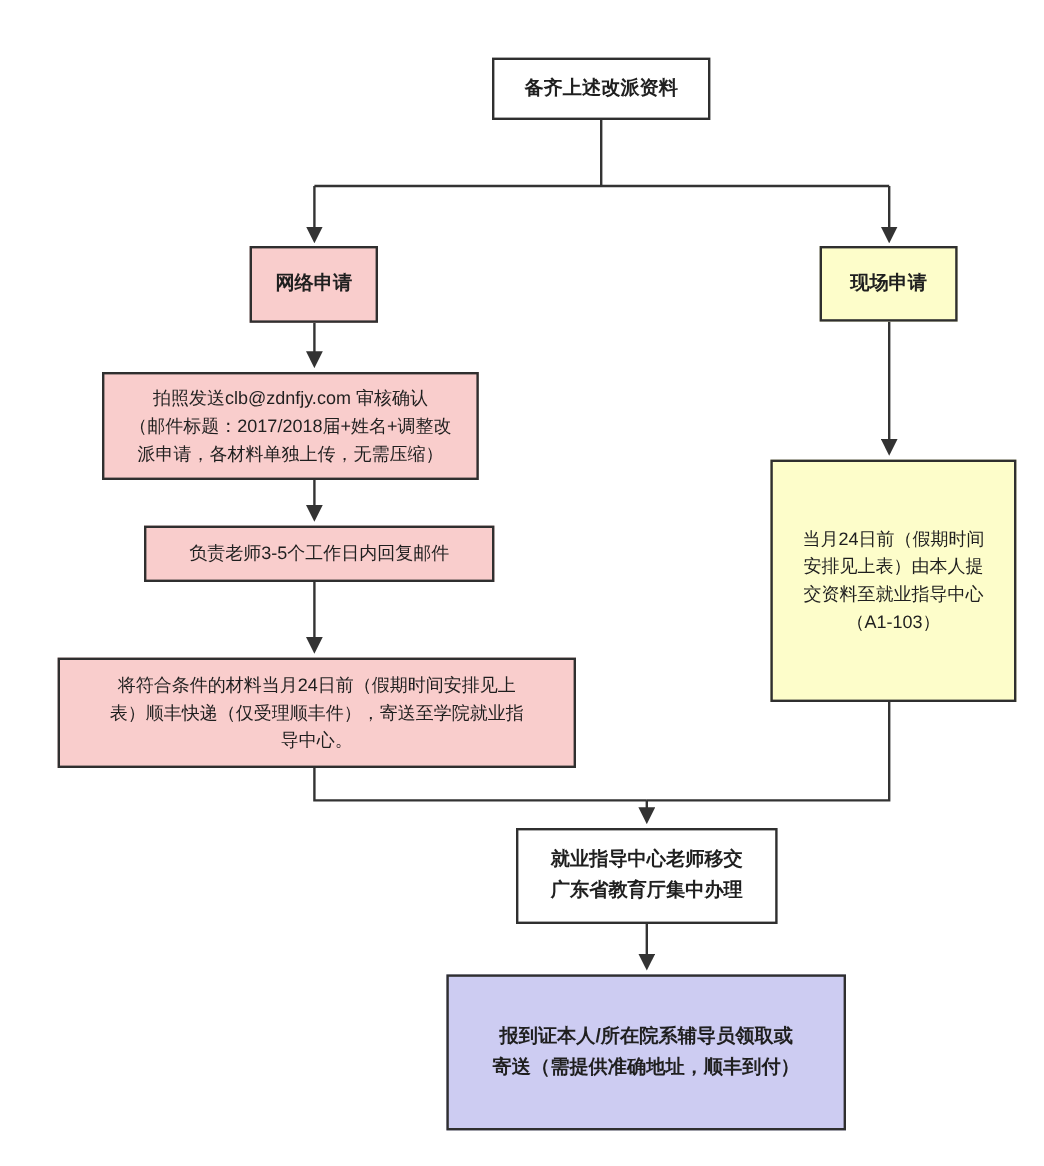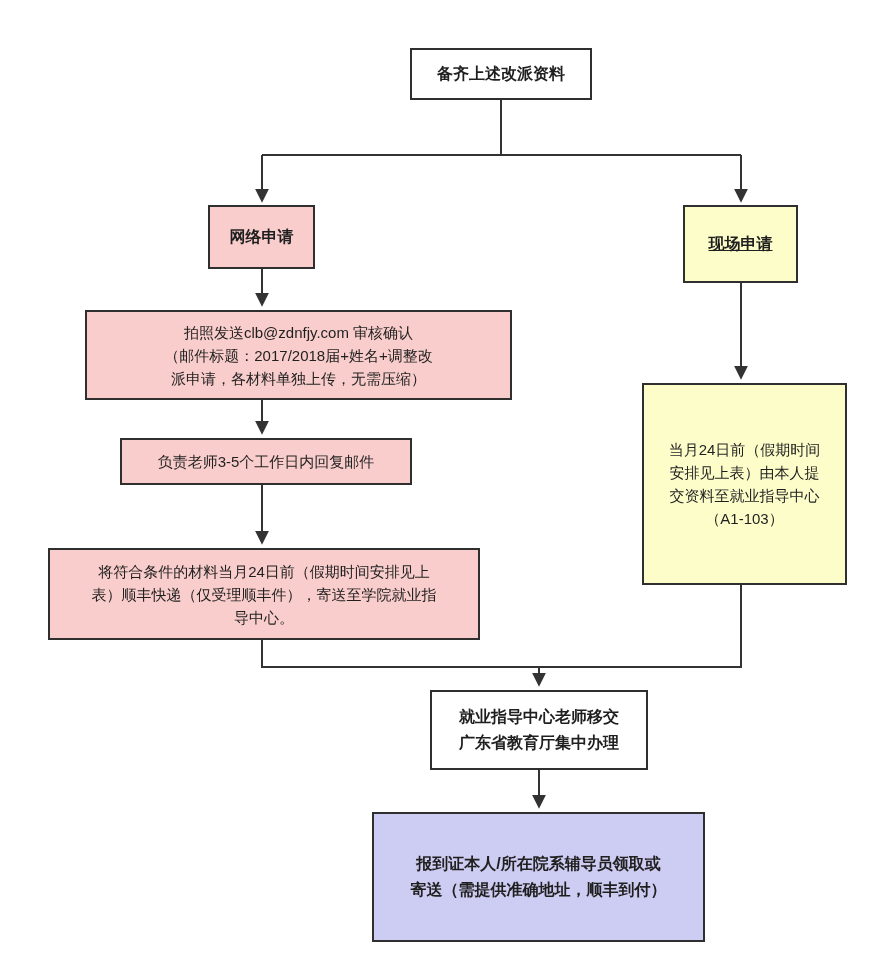--- a/index.html
+++ b/index.html
@@ -41,22 +41,22 @@
   }
   .fill-white  { background: #ffffff; }
   .fill-pink   { background: #f9cdcc; text-align: center; }
   .fill-yellow { background: #fdfdca; }
   .fill-purple { background: #cdccf2; }
   .txt-bold    { font-weight: bold; font-size: 16px; line-height: 26px; }
   .txt-reg     { font-weight: normal; font-size: 15px; line-height: 23px; }
 
   #node-prepare           { left: 410px; top: 48px;  width: 182px; height: 52px; }
   #node-online-apply      { left: 208px; top: 205px; width: 107px; height: 64px; }
-  #node-onsite-apply      { left: 683px; top: 205px; width: 115px; height: 78px; text-decoration: underline; }
-  #node-email-review      { left: 85px;  top: 310px; width: 427px; height: 90px; }
+  #node-onsite-apply      { left: 683px; top: 205px; width: 115px; height: 63px; }
+  #node-email-review      { left: 85px;  top: 310px; width: 314px; height: 90px; }
   #node-teacher-reply     { left: 120px; top: 438px; width: 292px; height: 47px; }
   #node-express-mail      { left: 48px;  top: 548px; width: 432px; height: 92px; }
   #node-onsite-submit     { left: 642px; top: 383px; width: 205px; height: 202px; align-items: center; }
   #node-transfer-dept     { left: 430px; top: 690px; width: 218px; height: 80px; font-family: Liberation Serif, serif; }
   #node-certificate       { left: 372px; top: 812px; width: 333px; height: 130px; }
 </style>
 </head>
 <body>
 
 <div class="canvas">

